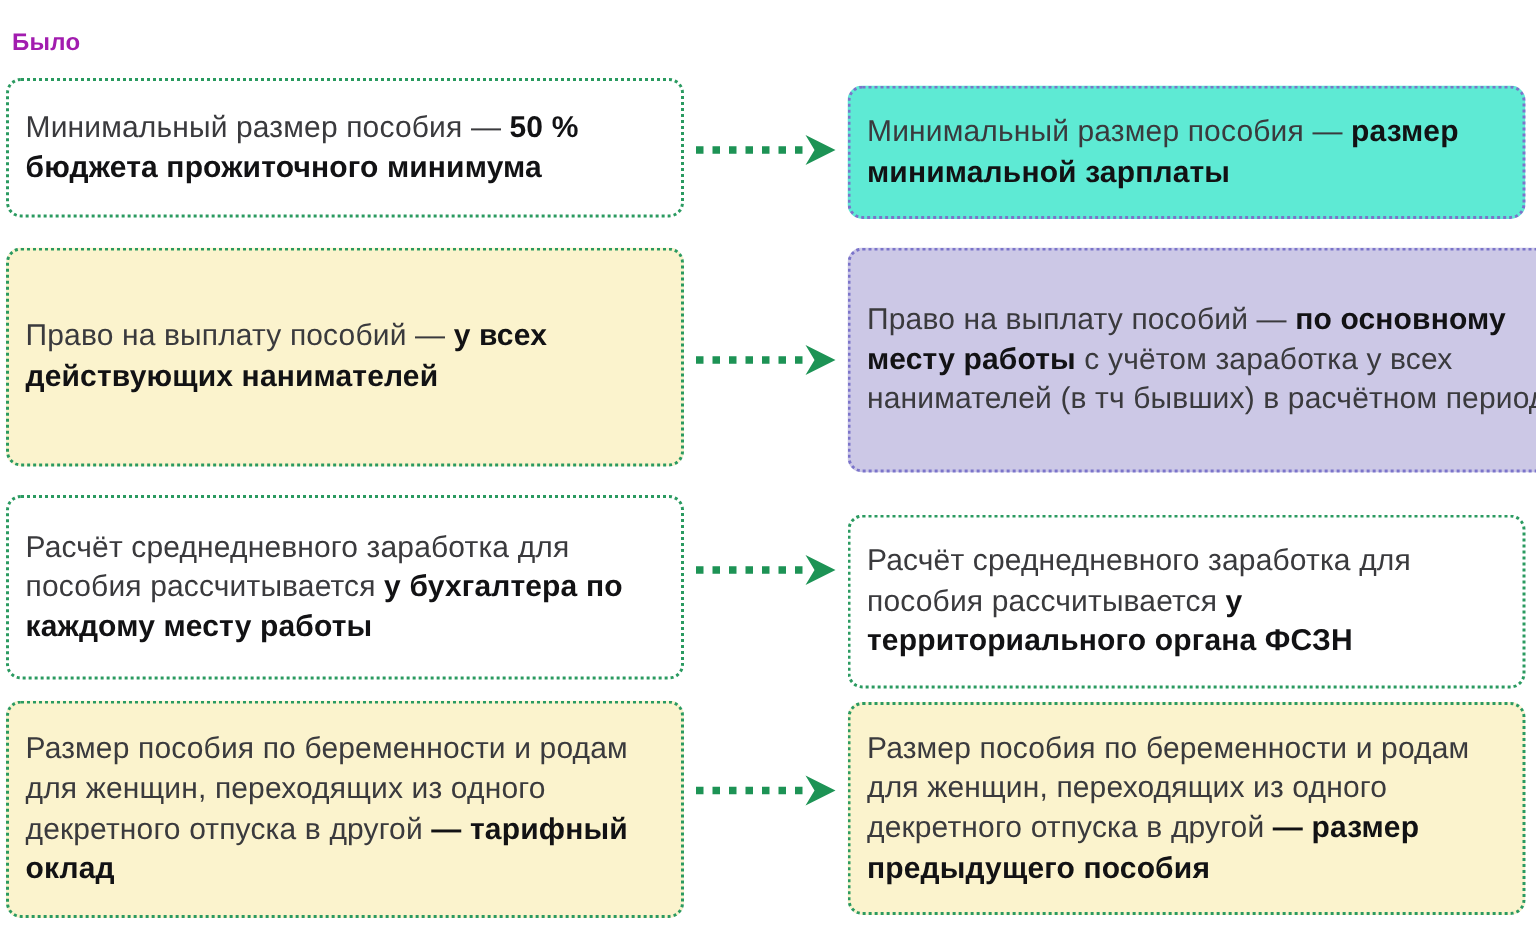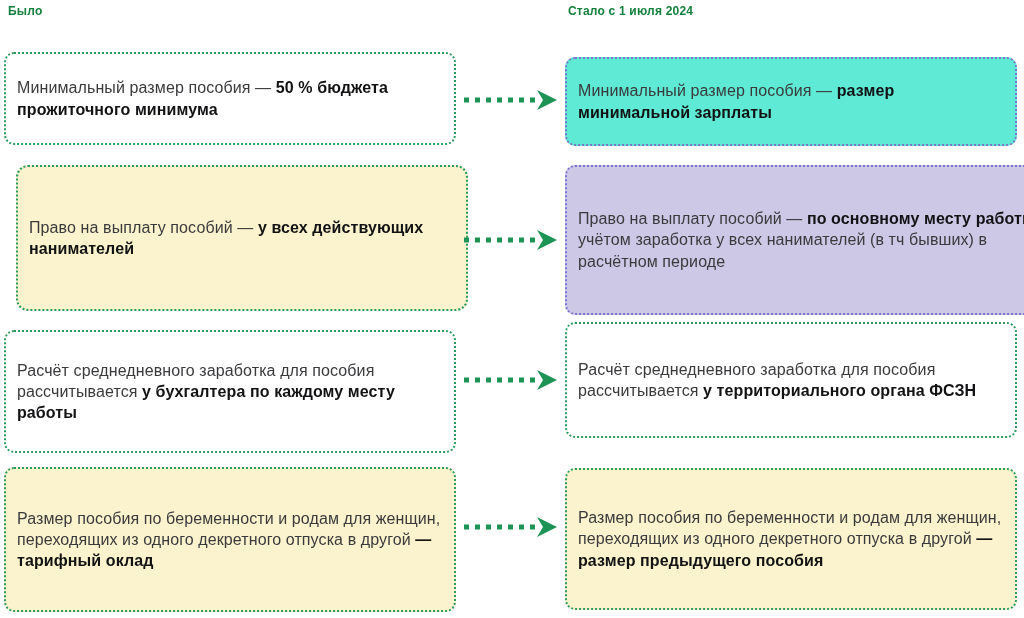--- a/index.html
+++ b/index.html
@@ -10,90 +10,89 @@
   }
   .canvas {
     position: relative;
     width: 1024px;
     height: 618px;
     background: #ffffff;
     overflow: hidden;
   }
   .col-header {
     position: absolute;
-    top: 4px;
-    font-size: 12px;
+    top: 20px;
+    font-size: 16px;
     font-weight: 700;
-    color: #15803d;
+    color: #a21caf;
     letter-spacing: 0.2px;
     white-space: nowrap;
   }
   .col-header.was { left: 8px; }
   .col-header.now { left: 568px; }
   .box {
     position: absolute;
     box-sizing: border-box;
     border: 2px dotted #21925a;
     border-radius: 10px;
     display: flex;
     align-items: center;
     padding: 6px 11px;
     overflow: hidden;
   }
   .box-text {
-    font-size: 16px;
+    font-size: 20px;
     line-height: 1.33;
     color: #3a3a3d;
     letter-spacing: 0.1px;
   }
   .seg.bold {
     font-weight: 700;
     color: #121214;
   }
   .arrow {
     position: absolute;
     width: 98px;
     height: 22px;
   }
 </style>
 </head>
 <body>
 
 <div class="canvas">
   <div class="col-header was">Было</div>
-  <div class="col-header now">Стало с 1 июля 2024</div>
   <div id="rows-host">
       <div class="box" style="left: 4px; top: 52px; width: 452px; height: 93px; background: rgb(255, 255, 255); border-color: rgb(42, 154, 96);">
         <div class="box-text"><span class="seg">Минимальный размер пособия — </span><span class="seg bold">50 % бюджета прожиточного минимума</span></div>
       </div>
       <div class="arrow" style="left: 462px; top: 89px;"><svg width="98" height="22">
           <line x1="2" y1="11" x2="74" y2="11" stroke="#1d9355" stroke-width="5" stroke-dasharray="5 6"></line>
           <path d="M75 1 L95 11 L75 21 L81 11 Z" fill="#1d9355"></path>
         </svg></div>
       <div class="box" style="left: 565px; top: 57px; width: 452px; height: 89px; background: #5eead4; border-color: rgb(123, 116, 202);">
         <div class="box-text"><span class="seg">Минимальный размер пособия — </span><span class="seg bold">размер минимальной зарплаты</span></div>
       </div>
-      <div class="box" style="left: 16px; top: 165px; width: 452px; height: 146px; background: rgb(251, 243, 205); border-color: rgb(42, 154, 96); border-radius: 12px;">
+      <div class="box" style="left: 4px; top: 165px; width: 452px; height: 146px; background: rgb(251, 243, 205); border-color: rgb(42, 154, 96);">
         <div class="box-text"><span class="seg">Право на выплату пособий — </span><span class="seg bold">у всех действующих нанимателей</span></div>
       </div>
       <div class="arrow" style="left: 462px; top: 229px;"><svg width="98" height="22">
           <line x1="2" y1="11" x2="74" y2="11" stroke="#1d9355" stroke-width="5" stroke-dasharray="5 6"></line>
           <path d="M75 1 L95 11 L75 21 L81 11 Z" fill="#1d9355"></path>
         </svg></div>
       <div class="box" style="left: 565px; top: 165px; width: 500px; height: 150px; background: rgb(204, 200, 230); border-color: rgb(123, 116, 202);">
         <div class="box-text"><span class="seg">Право на выплату пособий — </span><span class="seg bold">по основному месту работы</span><span class="seg"> с учётом заработка у всех нанимателей (в тч бывших) в расчётном периоде</span></div>
       </div>
       <div class="box" style="left: 4px; top: 330px; width: 452px; height: 123px; background: rgb(255, 255, 255); border-color: rgb(42, 154, 96);">
         <div class="box-text"><span class="seg">Расчёт среднедневного заработка для пособия рассчитывается </span><span class="seg bold">у бухгалтера по каждому месту работы</span></div>
       </div>
       <div class="arrow" style="left: 462px; top: 369px;"><svg width="98" height="22">
           <line x1="2" y1="11" x2="74" y2="11" stroke="#1d9355" stroke-width="5" stroke-dasharray="5 6"></line>
           <path d="M75 1 L95 11 L75 21 L81 11 Z" fill="#1d9355"></path>
         </svg></div>
-      <div class="box" style="left: 565px; top: 322px; width: 452px; height: 116px; background: rgb(255, 255, 255); border-color: rgb(42, 154, 96);">
+      <div class="box" style="left: 565px; top: 343px; width: 452px; height: 116px; background: rgb(255, 255, 255); border-color: rgb(42, 154, 96);">
         <div class="box-text"><span class="seg">Расчёт среднедневного заработка для пособия рассчитывается </span><span class="seg bold">у территориального органа ФСЗН</span></div>
       </div>
       <div class="box" style="left: 4px; top: 467px; width: 452px; height: 145px; background: rgb(251, 243, 205); border-color: rgb(42, 154, 96);">
         <div class="box-text"><span class="seg">Размер пособия по беременности и родам для женщин, переходящих из одного декретного отпуска в другой </span><span class="seg bold">— тарифный оклад</span></div>
       </div>
       <div class="arrow" style="left: 462px; top: 516px;"><svg width="98" height="22">
           <line x1="2" y1="11" x2="74" y2="11" stroke="#1d9355" stroke-width="5" stroke-dasharray="5 6"></line>
           <path d="M75 1 L95 11 L75 21 L81 11 Z" fill="#1d9355"></path>
         </svg></div>
       <div class="box" style="left: 565px; top: 468px; width: 452px; height: 142px; background: rgb(251, 243, 205); border-color: rgb(42, 154, 96);">

